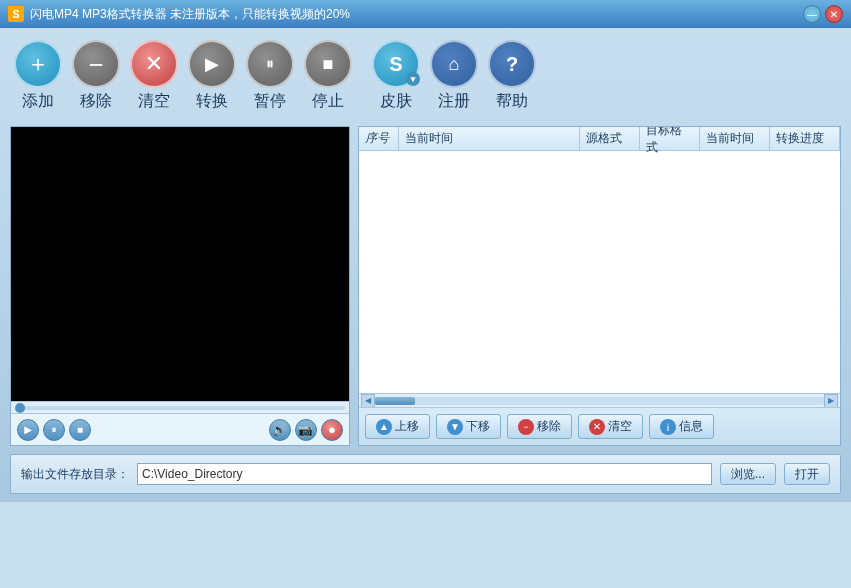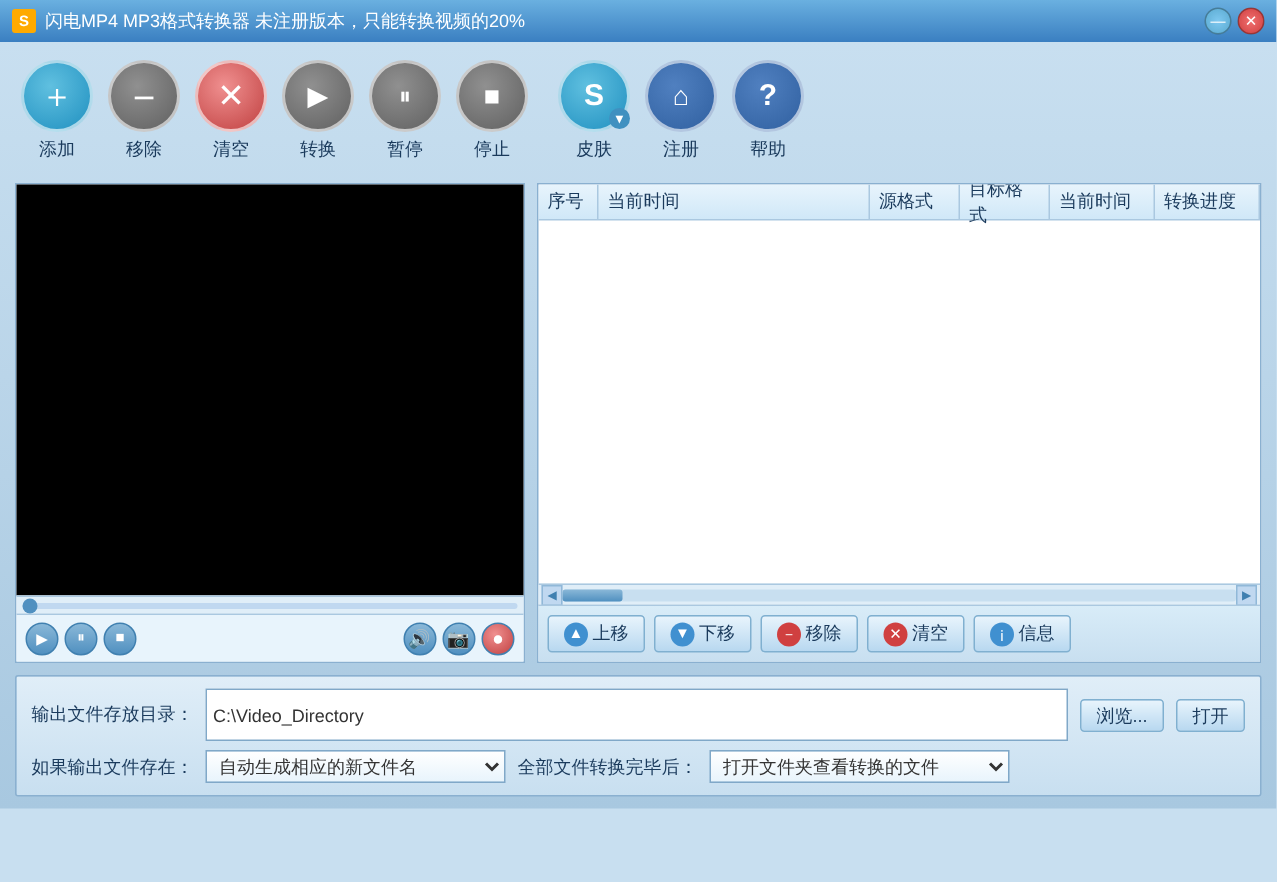--- a/index.html
+++ b/index.html
@@ -81,21 +81,21 @@
     }
     .btn-add { background: radial-gradient(circle at 40% 35%, #60c0e0, #2090c0); color: #fff; }
     .btn-remove { background: radial-gradient(circle at 40% 35%, #909090, #606060); color: #fff; }
     .btn-clear { background: radial-gradient(circle at 40% 35%, #f09090, #c04040); color: #fff; }
     .btn-convert { background: radial-gradient(circle at 40% 35%, #909090, #606060); color: #fff; }
     .btn-pause { background: radial-gradient(circle at 40% 35%, #909090, #606060); color: #fff; }
     .btn-stop { background: radial-gradient(circle at 40% 35%, #909090, #606060); color: #fff; }
     .btn-skin { background: radial-gradient(circle at 40% 35%, #60c0e0, #2090c0); color: #fff; }
     .btn-register { background: radial-gradient(circle at 40% 35%, #5080c0, #3060a0); color: #fff; }
     .btn-help { background: radial-gradient(circle at 40% 35%, #5080c0, #3060a0); color: #fff; }
-    .tool-label { font-size: 12px; color: #1a3a5c; }
+    .tool-label { font-size: 16px; color: #1a3a5c; }
 
     .skin-dropdown {
       position: absolute;
       right: -2px; bottom: 0;
       width: 14px; height: 14px;
       background: #4090c0;
       border-radius: 50%;
       display: flex; align-items: center; justify-content: center;
       font-size: 9px; color: #fff;
     }
@@ -179,21 +179,21 @@
       align-items: center;
     }
     .th-cell {
       padding: 0 6px;
       font-size: 12px;
       color: #1a3a5c;
       border-right: 1px solid #aac8e0;
       height: 100%;
       display: flex; align-items: center;
     }
-    .col-num { width: 40px; }
+    .col-num { width: 40px; font-style: italic; }
     .col-file { flex: 1; }
     .col-src { width: 60px; text-align: center; }
     .col-dst { width: 60px; }
     .col-time { width: 70px; }
     .col-progress { width: 70px; }
 
     .table-body { flex: 1; background: #fff; }
     .table-scrollbar {
       height: 14px;
       background: #e0eef8;
@@ -262,21 +262,21 @@
       margin-bottom: 6px;
     }
     .bottom-row:last-child { margin-bottom: 0; }
     .bottom-label {
       color: #1a3a5c;
       white-space: nowrap;
       font-size: 12px;
     }
     .dir-input {
       flex: 1;
-      height: 35px;
+      height: 22px;
       border: 1px solid #80a8c8;
       background: #fff;
       padding: 0 4px;
       font-size: 12px;
       color: #333;
     }
     .browse-btn, .open-btn {
       padding: 2px 10px;
       background: linear-gradient(to bottom, #e8f4fc, #b8d8f0);
       border: 1px solid #80b0d0;
@@ -426,29 +426,15 @@
     </div>
   </div>
 
   <div class="bottom-panel">
     <div class="bottom-row">
       <span class="bottom-label">输出文件存放目录：</span>
       <input type="text" class="dir-input" value="C:\Video_Directory" style="">
       <button class="browse-btn">浏览...</button>
       <button class="open-btn">打开</button>
     </div>
-    <div class="bottom-row">
-      <span class="bottom-label">如果输出文件存在：</span>
-      <select class="dropdown-select dropdown-narrow">
-        <option>自动生成相应的新文件名</option>
-        <option>覆盖原文件</option>
-        <option>跳过</option>
-      </select>
-      <span class="bottom-label">全部文件转换完毕后：</span>
-      <select class="dropdown-select dropdown-wide">
-        <option>打开文件夹查看转换的文件</option>
-        <option>关闭程序</option>
-        <option>不做任何操作</option>
-      </select>
-    </div>
   </div>
 
 </div>
 
 </body></html>

